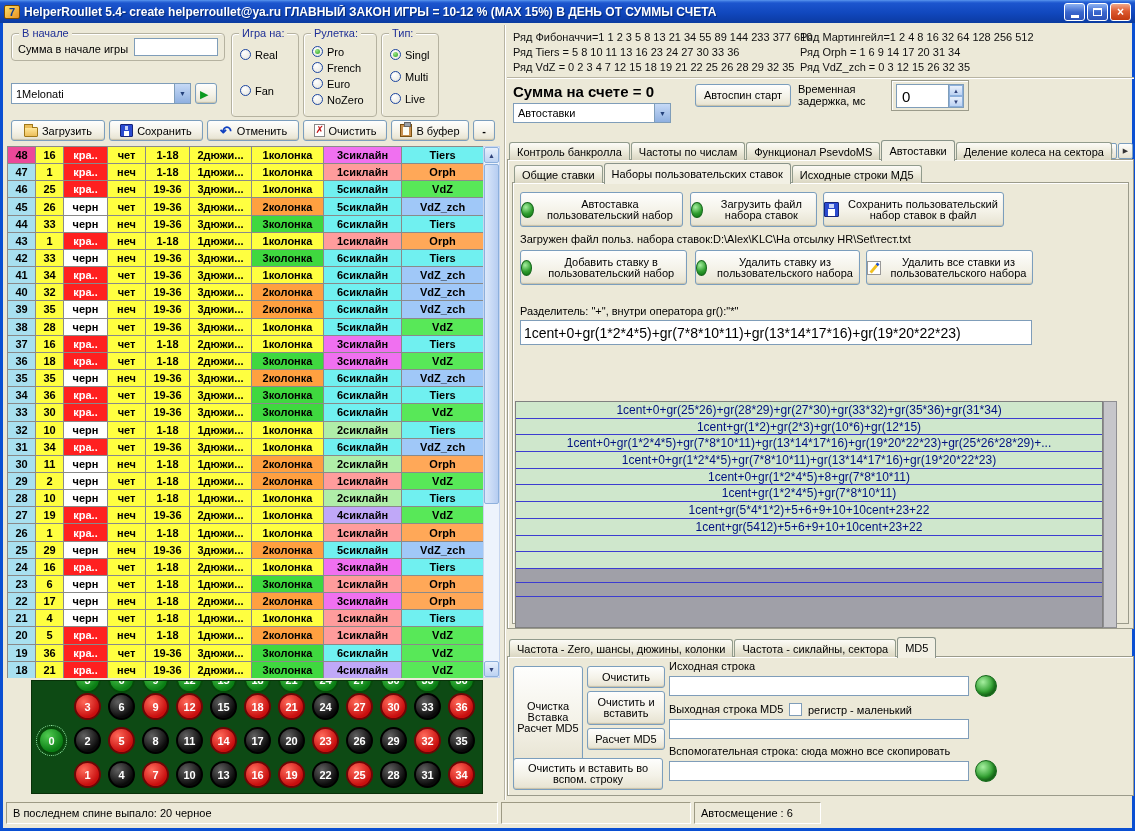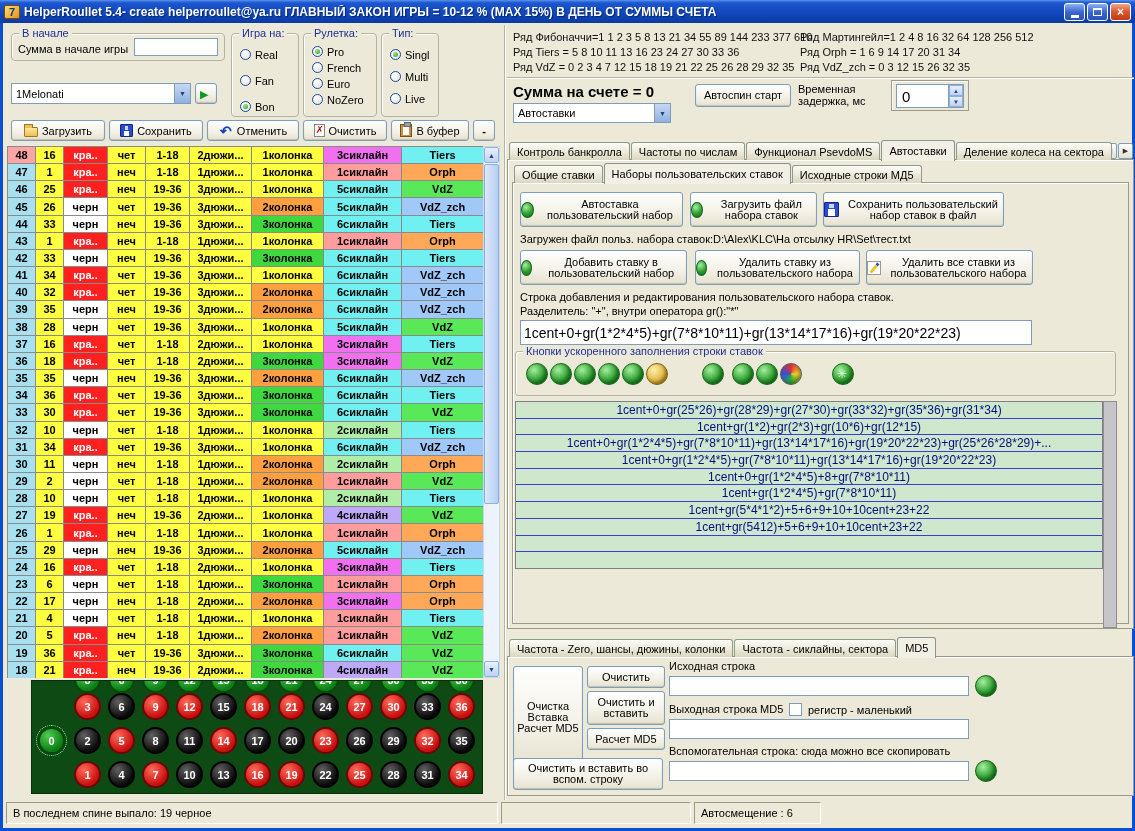--- a/index.html
+++ b/index.html
@@ -89,21 +89,21 @@
 .tab.active{height:21px;background:#F2F0E4;position:relative;z-index:6;margin-bottom:-1px;border-color:#8A948A}
 .page{position:absolute;border:1px solid #9B9B8B;background:#ECE9D8;box-shadow:inset 1px 1px 0 #fff}
 .tsb{position:absolute;width:15px;height:16px;border:1px solid #7B9EBD;border-radius:2px;background:linear-gradient(180deg,#FEFEFD,#E6E2D0);font-size:7px;color:#333;display:flex;align-items:center;justify-content:center}
 
 .qgrp{position:absolute;left:512px;top:351px;width:601px;height:45px;border:1px solid #B5B2A0;border-radius:3px;box-shadow:inset 1px 1px 0 #fff}
 .qf{position:absolute;top:11px;width:22px;height:22px;border-radius:50%;border:1px solid #14661A;background:radial-gradient(circle at 35% 30%,#A6EFA0,#2F9E2F 55%,#0B6E10);box-shadow:inset -2px -2px 3px rgba(0,0,0,.3)}
 .qf-coin{background:radial-gradient(circle at 35% 30%,#FFF0B0,#E0B840 55%,#A07810);border-color:#7A5A10}
 .qf-palette{background:conic-gradient(#E03030,#F0D030,#30B030,#3050E0,#E03030);border-color:#555}
 .qf-star-ball::after{content:"✳";color:#D8FFD8;font-size:12px;position:absolute;left:4px;top:3px}
 
-.betlist{position:absolute;left:512px;top:401px;width:588px;height:168px;background:#A0A0A8;border:1px solid #808080;overflow:hidden}
+.betlist{position:absolute;left:512px;top:401px;width:588px;height:227px;background:#A0A0A8;border:1px solid #808080;overflow:hidden}
 .betrow{height:16.7px;background:#CFE7CC;border-bottom:1px solid #3C3CD0;display:flex;align-items:center;justify-content:center;color:#001080;font-size:12px;white-space:nowrap;overflow:hidden}
 .betrow.gray{background:#A0A0A8;height:14px}
 .betsb{position:absolute;left:1100px;top:401px;width:14px;height:227px;background:#C6C6CA;border:1px solid #8E8E92}
 
 .cb{position:absolute;width:13px;height:13px;background:#fff;border:1px solid #7F9DB9}
 </style>
 </head>
 <body>
 
 <div class="win">
@@ -122,21 +122,21 @@
 
   <div id="left-panel">
     <div class="grp" style="left:8px;top:33px;width:214px;height:28px">
       <span class="gtitle">В начале</span>
       <span class="lbl" style="left:6px;top:9px">Сумма в начале игры</span>
       <input class="inp" style="left: 122px; top: 4px; width: 84px; height: 18px;" value="">
     </div>
 
     <div class="grp" style="left:228px;top:33px;width:68px;height:84px">
       <span class="gtitle">Игра на:</span>
-      <div class="radios" id="radios-game" style="top:14px;gap:13px">
+      <div class="radios" id="radios-game" style="top:14px;gap:23px">
           <div class="radio-row">
             <div class="rb"></div>
             <div style="display: inline;">Real</div>
           </div>
           <div class="radio-row">
             <div class="rb"></div>
             <div style="display: inline;">Fan</div>
           </div>
           <div class="radio-row">
             <div class="rb sel"></div>
@@ -213,21 +213,21 @@
         <div>Очистить</div>
       </div>
       <div class="btn" style="left: 388px; top: 120px; width: 78px; height: 21px;">
         <div class="ic ic-buffer"></div>
         <div>В буфер</div>
       </div>
     </div>
 
   <div class="htable" id="history-table">
       <div class="hrow">
-        <div class="hcell" style="width: 28px; background: #fca5a5; color: rgb(0, 0, 0); text-align: center;">48</div>
+        <div class="hcell" style="width: 28px; background: #ec4899; color: rgb(0, 0, 0); text-align: center;">48</div>
         <div class="hcell" style="width: 28px; background: rgb(255, 255, 64); color: rgb(0, 0, 0);">16</div>
         <div class="hcell" style="width: 44px; background: rgb(255, 32, 32); color: rgb(255, 255, 255);">кра..</div>
         <div class="hcell" style="width: 38px; background: rgb(255, 255, 64); color: rgb(0, 0, 0);">чет</div>
         <div class="hcell" style="width: 44px; background: rgb(255, 255, 64); color: rgb(0, 0, 0);">1-18</div>
         <div class="hcell" style="width: 62px; background: rgb(255, 255, 64); color: rgb(0, 0, 0);">2дюжи...</div>
         <div class="hcell" style="width: 72px; background: rgb(255, 255, 64); color: rgb(0, 0, 0);">1колонка</div>
         <div class="hcell" style="width: 78px; background: rgb(240, 112, 240); color: rgb(0, 0, 0);">3сиклайн</div>
         <div class="hcell" style="width: 82px; background: rgb(112, 240, 240); color: rgb(0, 0, 0);">Tiers</div>
       </div>
       <div class="hrow">
@@ -688,38 +688,23 @@
   </div>
   <div class="btn" style="left:692px;top:250px;width:165px;height:35px">
     <span class="ball ic16"></span>
     <span class="btn-txt">Удалить ставку из пользовательского набора</span>
   </div>
   <div class="btn" style="left:863px;top:250px;width:167px;height:35px">
     <span class="ic ic-pencil"></span>
     <span class="btn-txt">Удалить все ставки из пользовательского набора</span>
   </div>
 
-  <span class="lbl" style="left:517px;top:291px">Строка добавления и редактирования пользовательского набора ставок.</span>
   <span class="lbl" style="left:517px;top:305px">Разделитель: "+", внутри оператора gr():"*"</span>
   <input class="inp" style="left: 517px; top: 320px; width: 512px; height: 25px; font-size: 14px;" value="1cent+0+gr(1*2*4*5)+gr(7*8*10*11)+gr(13*14*17*16)+gr(19*20*22*23)">
 
-  <div class="qgrp" id="quick-group">
-    <span class="gtitle">Кнопки ускоренного заполнения строки ставок</span>
-  <div class="qf qf-green-ball" style="left: 10px;"></div>
-      <div class="qf qf-green-ball" style="left: 34px;"></div>
-      <div class="qf qf-green-ball" style="left: 58px;"></div>
-      <div class="qf qf-green-ball" style="left: 82px;"></div>
-      <div class="qf qf-green-ball" style="left: 106px;"></div>
-      <div class="qf qf-coin" style="left: 130px;"></div>
-      <div class="qf qf-green-ball" style="left: 186px;"></div>
-      <div class="qf qf-green-ball" style="left: 216px;"></div>
-      <div class="qf qf-green-ball" style="left: 240px;"></div>
-      <div class="qf qf-palette" style="left: 264px;"></div>
-      <div class="qf qf-star-ball" style="left: 316px;"></div>
-    </div>
 
   <div class="betlist" id="bet-list">
       <div class="betrow">1cent+0+gr(25*26)+gr(28*29)+gr(27*30)+gr(33*32)+gr(35*36)+gr(31*34)</div>
       <div class="betrow">1cent+gr(1*2)+gr(2*3)+gr(10*6)+gr(12*15)</div>
       <div class="betrow">1cent+0+gr(1*2*4*5)+gr(7*8*10*11)+gr(13*14*17*16)+gr(19*20*22*23)+gr(25*26*28*29)+...</div>
       <div class="betrow">1cent+0+gr(1*2*4*5)+gr(7*8*10*11)+gr(13*14*17*16)+gr(19*20*22*23)</div>
       <div class="betrow">1cent+0+gr(1*2*4*5)+8+gr(7*8*10*11)</div>
       <div class="betrow">1cent+gr(1*2*4*5)+gr(7*8*10*11)</div>
       <div class="betrow">1cent+gr(5*4*1*2)+5+6+9+10+10cent+23+22</div>
       <div class="betrow">1cent+gr(5412)+5+6+9+10+10cent+23+22</div>
@@ -760,18 +745,18 @@
   <span class="lbl" style="left:666px;top:703px">Выходная строка MD5</span>
   <span class="cb" style="left:786px;top:703px"></span>
   <span class="lbl" style="left:805px;top:704px">регистр  - маленький</span>
   <input class="inp" style="left: 666px; top: 719px; width: 300px; height: 20px;">
 
   <span class="lbl" style="left:666px;top:745px">Вспомогательная строка: сюда можно все скопировать</span>
   <input class="inp" style="left: 666px; top: 761px; width: 300px; height: 20px;">
   <div class="ball-btn" style="left:972px;top:760px"></div>
 
   <div class="status">
-    <div class="scell" style="width:492px">В последнем спине выпало: 19 черное</div>
+    <div class="scell" style="width:492px">В последнем спине выпало: 20 черное</div>
     <div class="scell" style="width:190px"></div>
     <div class="scell" style="width:127px">Автосмещение : 6</div>
   </div>
 
 </div>
 
 </body></html>

